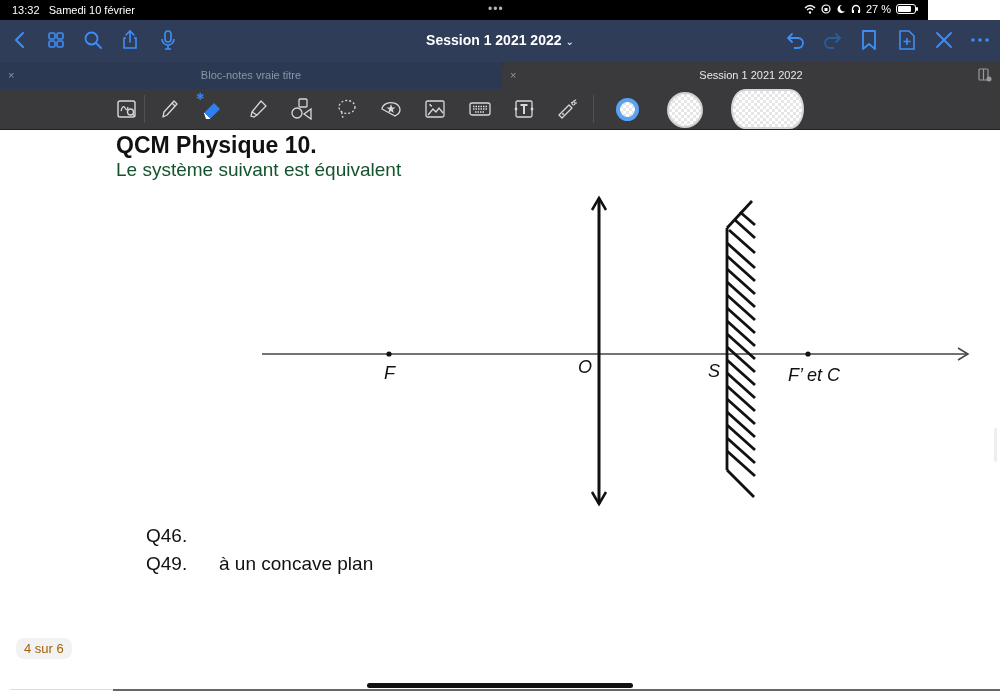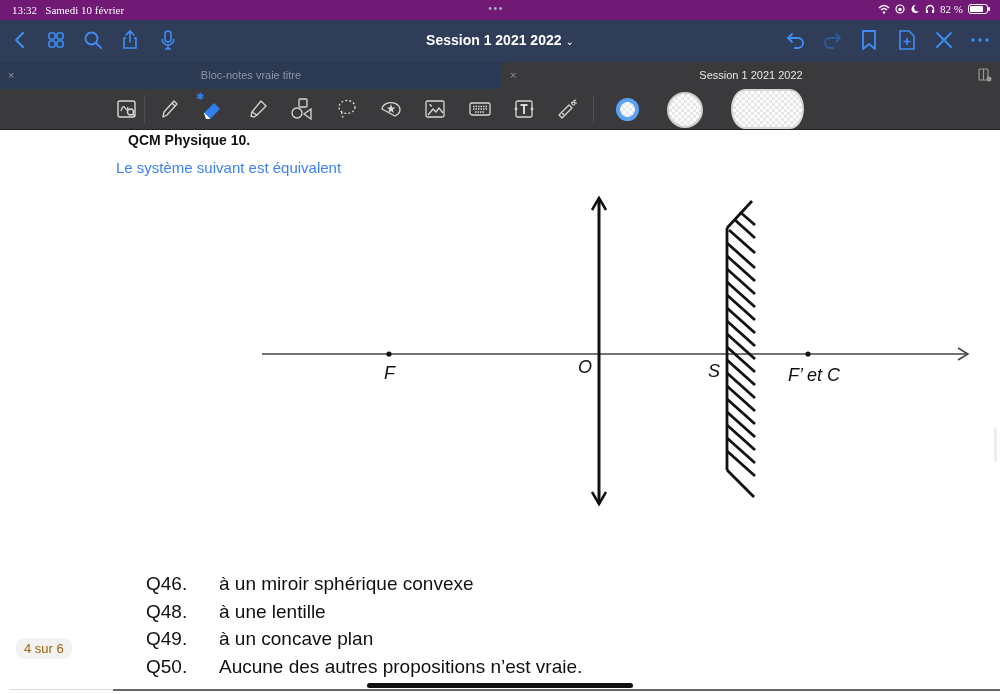--- a/index.html
+++ b/index.html
@@ -1,17 +1,17 @@
 <!DOCTYPE html>
 <html><head>
 <meta charset="utf-8">
 <style>
   * { box-sizing: border-box; margin: 0; padding: 0; }
   html, body { width: 1000px; height: 694px; overflow: hidden; background: #fff; font-family: "Liberation Sans", sans-serif; }
-  .statusbar { position: absolute; left: 0; top: 0; width: 1000px; height: 20px; background: #701a75; color: #fff; font-size: 11px; font-family: Liberation Serif, serif; }
+  .statusbar { position: absolute; left: 0; top: 0; width: 928px; height: 20px; background: #000000; color: #fff; font-size: 11px; }
   .statusbar .time { position: absolute; left: 12px; top: 4px; }
   .statusbar .dots { position: absolute; left: 488px; top: 2px; font-size: 12px; letter-spacing: 1px; color: #aab3c5; }
   .statusbar .right { position: absolute; right: 12px; top: 3px; display: flex; align-items: center; gap: 5px; }
   .battery { width: 20px; height: 10px; border: 1px solid #fff; border-radius: 3px; padding: 1px; position: relative; }
   .battery .fill { width: 82%; height: 100%; background: #fff; border-radius: 1px; }
   .battery::after { content: ""; position: absolute; right: -3px; top: 2px; width: 2px; height: 4px; background: #fff; border-radius: 1px; }
   .navbar { position: absolute; left: 0; top: 20px; width: 1000px; height: 42px; background: #2f3d59; }
   .nav-icon { position: absolute; top: 8px; width: 24px; height: 24px; color: #3f8ef5; cursor: pointer; }
   .nav-icon svg { width: 24px; height: 24px; }
   .doc-title { position: absolute; left: 0; width: 1000px; top: 12px; text-align: center; color: #fff; font-size: 14px; font-weight: bold; pointer-events: none; }
@@ -25,24 +25,24 @@
   .tab .label { position: absolute; left: 0; right: 0; text-align: center; }
   .tab .split { position: absolute; right: 8px; top: 6px; width: 14px; height: 14px; }
   .toolbar { position: absolute; left: 0; top: 89px; width: 1000px; height: 41px; background: #3a3a3c; border-bottom: 1px solid #222; }
   .tool { position: absolute; top: 8px; width: 24px; height: 24px; color: #d8d8d8; cursor: pointer; }
   .tool svg { width: 24px; height: 24px; }
   .sep { position: absolute; top: 6px; width: 1px; height: 28px; background: #505052; }
   .swatch { position: absolute; border-radius: 50%; cursor: pointer; background-color: #fff;
     background-image: linear-gradient(45deg, #e6e6e6 25%, transparent 25%, transparent 75%, #e6e6e6 75%), linear-gradient(45deg, #e6e6e6 25%, transparent 25%, transparent 75%, #e6e6e6 75%);
     background-size: 6px 6px; background-position: 0 0, 3px 3px; }
   .page { position: absolute; left: 0; top: 130px; width: 1000px; height: 564px; background: #fff; }
-  .q-title { position: absolute; left: 116px; top: 2px; font-size: 14px; font-weight: bold; color: #111; font-family: "Liberation Sans", sans-serif; margin-left: 12px; }
-  .q-stem { position: absolute; left: 116px; top: 29px; font-size: 15px; color: #3b82f6; }
+  .q-title { position: absolute; left: 116px; top: 2px; font-size: 23px; font-weight: bold; color: #111; font-family: "Liberation Sans", sans-serif; }
+  .q-stem { position: absolute; left: 116px; top: 29px; font-size: 19px; color: #14532d; }
   .diagram { position: absolute; left: 250px; top: 60px; }
-  .answers { position: absolute; left: 146px; top: 395px; font-size: 19px; color: #111; margin-top: 48px; }
+  .answers { position: absolute; left: 146px; top: 395px; font-size: 19px; color: #111; }
   .answer { height: 27.5px; display: flex; cursor: pointer; }
   .answer .num { width: 73px; }
   .page-indicator { position: absolute; left: 16px; top: 508px; padding: 3px 8px; border-radius: 8px; background: #f2f2f2; color: #a16207; font-size: 13px; }
   .home-bar { position: absolute; left: 367px; top: 553px; width: 266px; height: 5px; border-radius: 3px; background: #111; }
   .bottom-line { position: absolute; left: 113px; top: 559px; width: 887px; height: 2px; background: #666; }
   .bottom-line-l { position: absolute; left: 10px; top: 559px; width: 103px; height: 1px; background: #ddd; }
   .scroll-thumb { position: absolute; left: 994px; top: 298px; width: 3px; height: 34px; border-radius: 2px; background: #eee; }
 </style>
 </head>
 <body>
@@ -61,21 +61,21 @@
         <rect x="3.5" y="4" width="3" height="3" fill="#fff"></rect>
       </svg>
     <svg width="10" height="10" viewBox="0 0 10 10">
         <path d="M6 1 A4 4 0 1 0 9 7 A3.3 3.3 0 0 1 6 1Z" fill="#fff"></path>
       </svg>
     <svg width="10" height="10" viewBox="0 0 10 10">
         <path d="M1.5 8 V5 A3.5 3.5 0 0 1 8.5 5 V8" stroke="#fff" stroke-width="1.3" fill="none"></path>
         <rect x="1" y="6" width="2" height="3" fill="#fff"></rect>
         <rect x="7" y="6" width="2" height="3" fill="#fff"></rect>
       </svg>
-    <span>82 %</span>
+    <span>27 %</span>
     <div class="battery">
         <div class="fill"></div>
       </div>
   </div>
 </div>
 
 <div class="navbar">
   <div class="nav-icon" style="left:8px"><svg viewBox="0 0 24 24">
         <path d="M15 5 L8 12 L15 19" stroke="currentColor" stroke-width="2" fill="none" stroke-linecap="round"></path>
       </svg></div>
@@ -246,34 +246,25 @@
 
     <text x="384" y="379" font-family="Liberation Sans, sans-serif" font-style="italic" font-size="18" fill="#111">F</text>
     <text x="578" y="373" font-family="Liberation Sans, sans-serif" font-style="italic" font-size="18" fill="#111">O</text>
     <text x="708" y="377" font-family="Liberation Sans, sans-serif" font-style="italic" font-size="18" fill="#111">S</text>
     <text x="788" y="381" font-family="Liberation Sans, sans-serif" font-style="italic" font-size="18" fill="#111">F’ et C</text>
   </svg>
 
   <div class="answers">
     <div class="answer">
         <span class="num">Q46.</span>
-        <span>à un miroir sphérique  convexe</span>
-      </div>
-    <div class="answer">
-        <span class="num">Q48.</span>
-        <span>à une lentille</span>
       </div>
     <div class="answer">
         <span class="num">Q49.</span>
         <span>à un concave plan</span>
       </div>
-    <div class="answer">
-        <span class="num">Q50.</span>
-        <span>Aucune des autres propositions n’est vraie.</span>
-      </div>
   </div>
 
   <div class="page-indicator">4 sur 6</div>
   <div class="scroll-thumb"></div>
   <div class="bottom-line-l"></div>
   <div class="bottom-line"></div>
   <div class="home-bar"></div>
 </div>
 
 </body></html>

